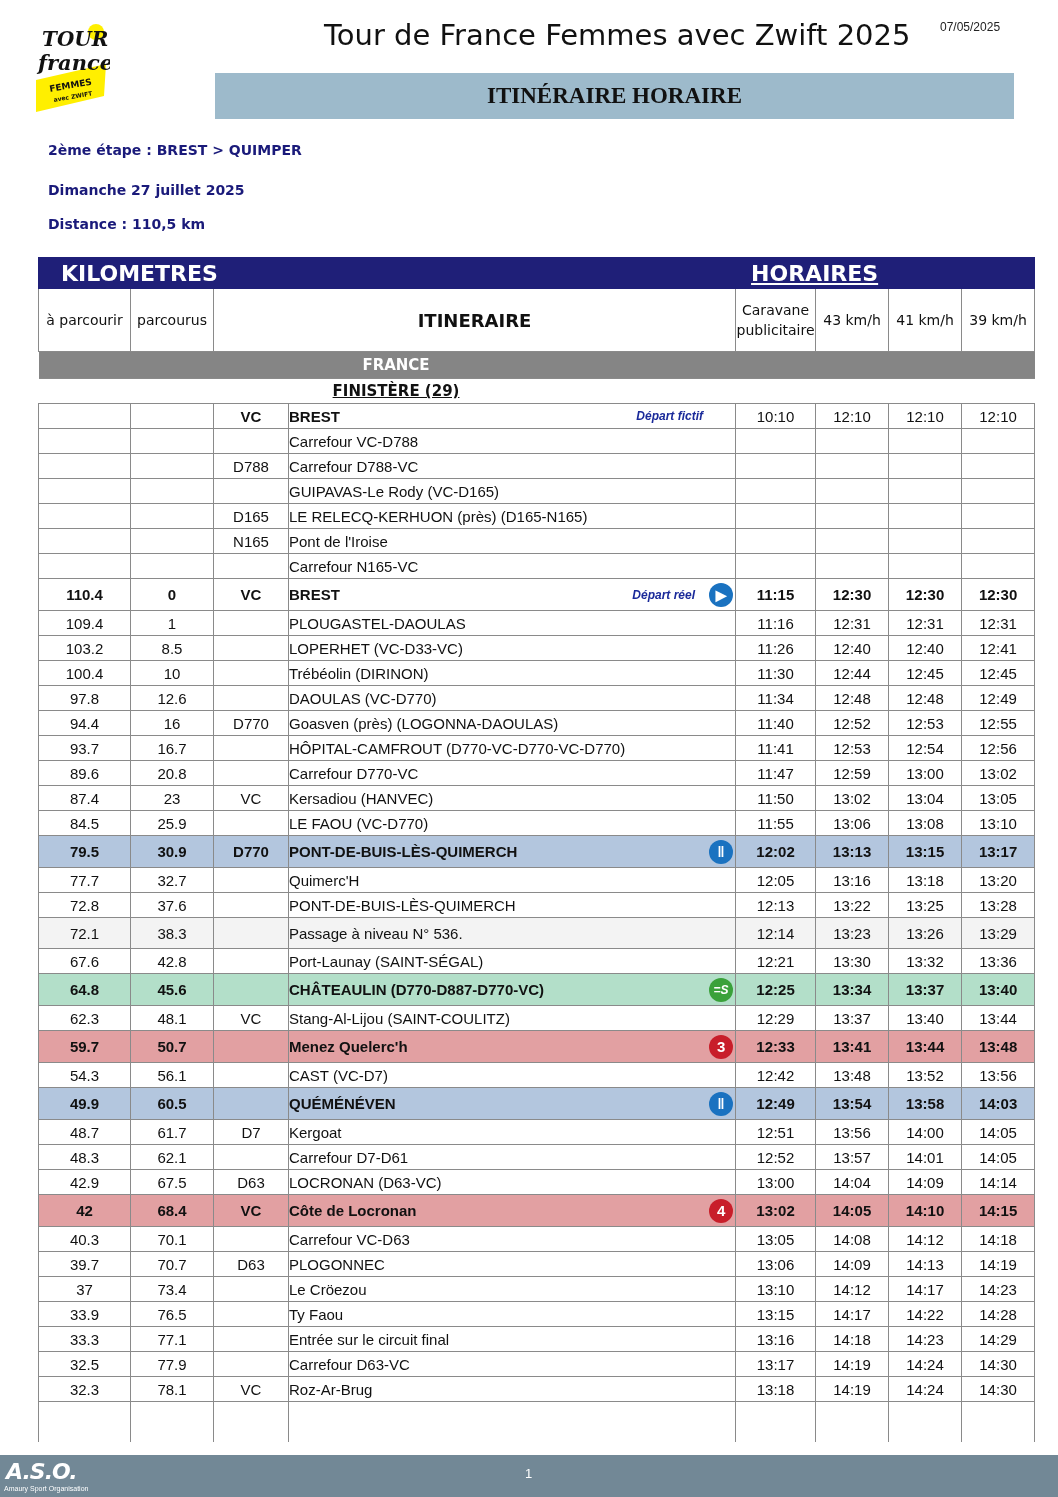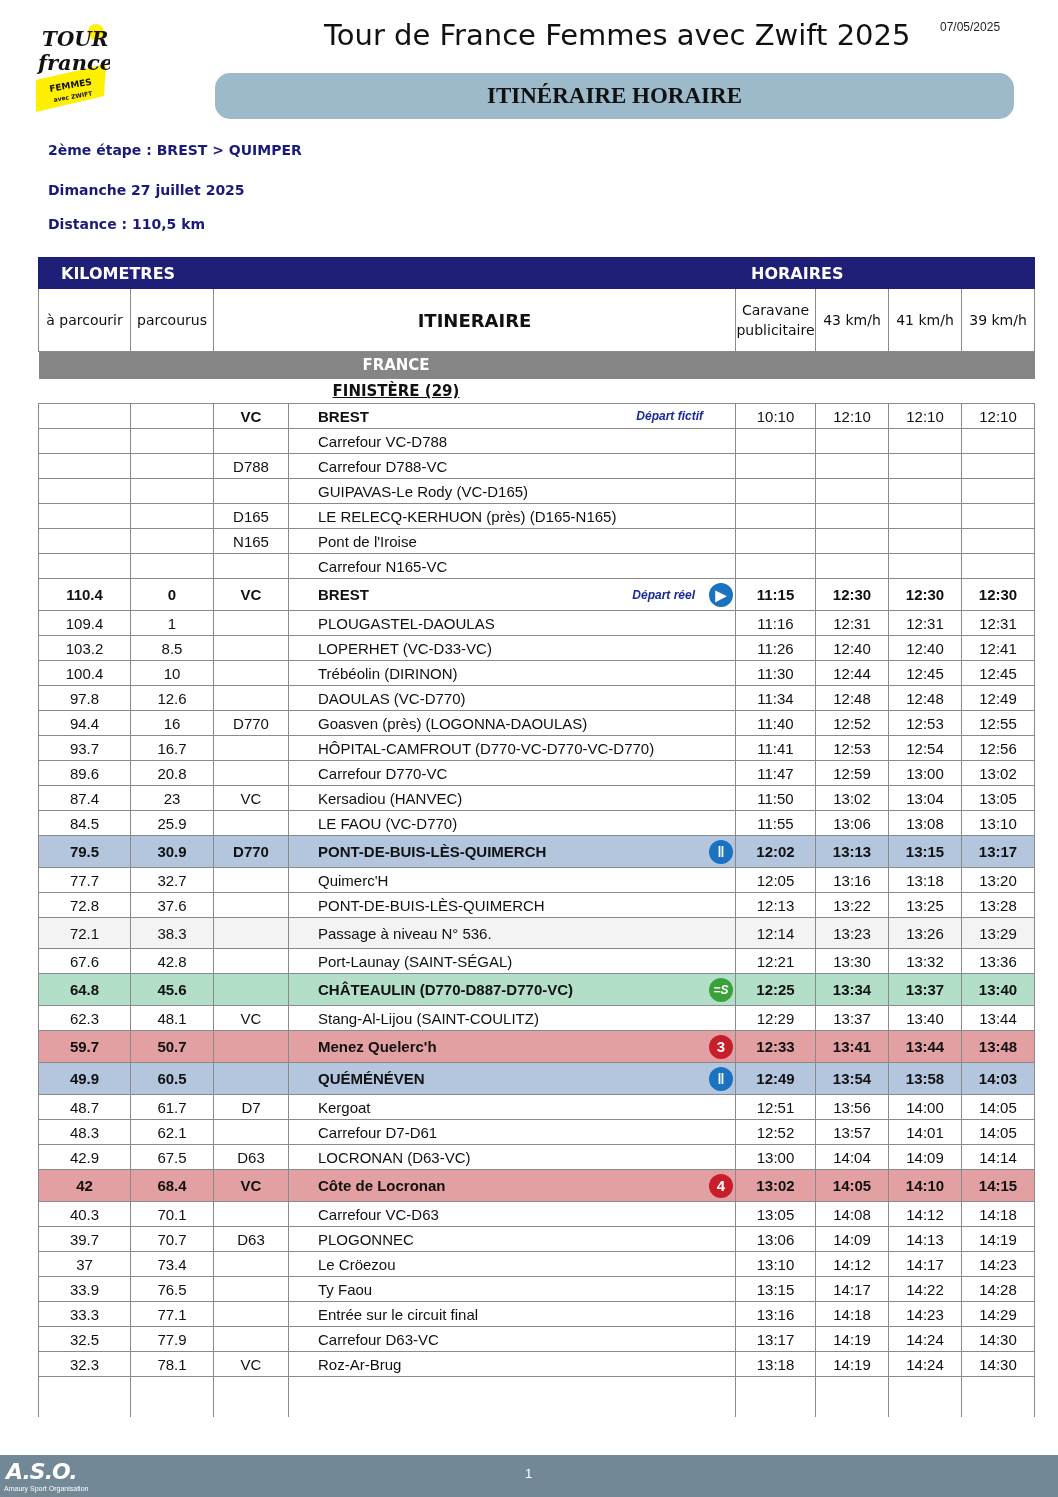--- a/index.html
+++ b/index.html
@@ -1,35 +1,35 @@
 <!DOCTYPE html>
 <html><head>
 <meta charset="utf-8">
 <style>
   html, body { margin:0; padding:0; }
   body { width:1058px; height:1497px; position:relative; background:#fff; font-family:"Liberation Sans", sans-serif; color:#111; overflow:hidden; }
   .logo { position:absolute; left:34px; top:22px; width:76px; height:90px; }
   .doc-title { position:absolute; left:324px; top:18px; font-family:"DejaVu Sans", sans-serif; font-size:29px; color:#111; }
   .doc-date { position:absolute; left:940px; top:20px; font-size:12px; color:#222; }
-  .banner { position:absolute; left:215px; top:73px; width:799px; height:46px; background:#9dbacb; display:flex; align-items:center; justify-content:center;border-radius:15px; }
+  .banner { position:absolute; left:215px; top:73px; width:799px; height:46px; background:#9dbacb; display:flex; align-items:center; justify-content:center; }
   .banner span { font-family:"Liberation Serif", serif; font-weight:bold; font-size:23px; color:#111; }
   .stage { position:absolute; left:48px; font-family:"DejaVu Sans", sans-serif; font-weight:bold; color:#1a1a7a; font-size:14px; }
   .stage.s1 { top:142px; }
   .stage.s2 { top:182px; }
   .stage.s3 { top:216px; }
 
   .tbl { position:absolute; left:38px; top:257px; width:996px; border-collapse:collapse; table-layout:fixed; }
   .tbl td { border:1.5px solid #8a8a8a; font-size:15px; text-align:center; padding:0; height:24px; white-space:nowrap; overflow:hidden; }
-  .tbl tr.head1 td { background:#1f1f78; color:#fff; font-family:"DejaVu Sans", sans-serif; font-weight:bold; font-size:16px; height:30px; border-color:#1f1f78; text-align:left; }
+  .tbl tr.head1 td { background:#1f1f78; color:#fff; font-family:"DejaVu Sans", sans-serif; font-weight:bold; font-size:22px; height:30px; border-color:#1f1f78; text-align:left; }
   .tbl tr.head2 td { height:62px; font-family:"DejaVu Sans", sans-serif; font-size:14px; }
   .tbl tr.head2 td.itin { font-weight:bold; font-size:18px; }
   .tbl tr.head2 td.car { white-space:normal; line-height:20px; }
   .tbl tr.country td { background:#858585; color:#fff; font-family:"DejaVu Sans", sans-serif; font-weight:bold; font-size:15px; border:none; height:26px; }
   .tbl tr.dept td { border-left:none; border-right:none; font-family:"DejaVu Sans", sans-serif; font-weight:bold; font-size:15px; text-decoration:underline; height:24px; }
-  .tbl td.name { text-align:left; padding-left:29px; position:relative; }
+  .tbl td.name { text-align:left; padding-left:0; position:relative; }
   .tbl tr.bold td { font-weight:bold; }
   .tbl tr.tall td { height:31px; }
   .tbl tr.blue td { background:#b3c6de; }
   .tbl tr.green td { background:#b3dfc9; }
   .tbl tr.red td { background:#e2a0a2; }
   .tbl tr.grey td { background:#f3f3f3; height:30px; }
   .note { position:absolute; right:32px; top:50%; transform:translateY(-50%); font-style:italic; font-weight:bold; color:#1a2a9a; font-size:12px; }
   .note.withicon { right:40px; }
   .ricon { position:absolute; right:2px; top:50%; transform:translateY(-50%); width:24px; height:24px; border-radius:50%; display:flex; align-items:center; justify-content:center; color:#fff; font-weight:bold; font-size:14px; }
   .ricon.play { background:#1a72c0; }
@@ -73,21 +73,21 @@
       <col style="width:75px">
       <col style="width:447px">
     <col style="width:80px">
       <col style="width:73px">
       <col style="width:73px">
       <col style="width:73px">
   </colgroup>
   <tbody id="tbody">
     <tr class="head1">
       <td colspan="4" style="padding-left:22px;">KILOMETRES</td>
-      <td colspan="4" style="padding-left:15px;">HORAIRES</td>
+      <td colspan="4" style="padding-left:15px;text-decoration:underline;">HORAIRES</td>
     </tr>
     <tr class="head2">
       <td>à parcourir</td>
       <td>parcourus</td>
       <td colspan="2" class="itin">ITINERAIRE</td>
       <td class="car">Caravane publicitaire</td>
       <td>43 km/h</td>
       <td>41 km/h</td>
       <td>39 km/h</td>
     </tr>
@@ -342,20 +342,30 @@
       <tr class="bold tall red">
         <td>59.7</td>
         <td>50.7</td>
         <td></td>
         <td class="name"><span>Menez Quelerc'h</span><span class="ricon climb">3</span></td>
         <td>12:33</td>
         <td>13:41</td>
         <td>13:44</td>
         <td>13:48</td>
       </tr>
+      <tr>
+        <td>54.3</td>
+        <td>56.1</td>
+        <td></td>
+        <td class="name"><span>CAST (VC-D7)</span></td>
+        <td>12:42</td>
+        <td>13:48</td>
+        <td>13:52</td>
+        <td>13:56</td>
+      </tr>
       <tr class="bold tall blue">
         <td>49.9</td>
         <td>60.5</td>
         <td></td>
         <td class="name"><span>QUÉMÉNÉVEN</span><span class="ricon food">‖</span></td>
         <td>12:49</td>
         <td>13:54</td>
         <td>13:58</td>
         <td>14:03</td>
       </tr>

